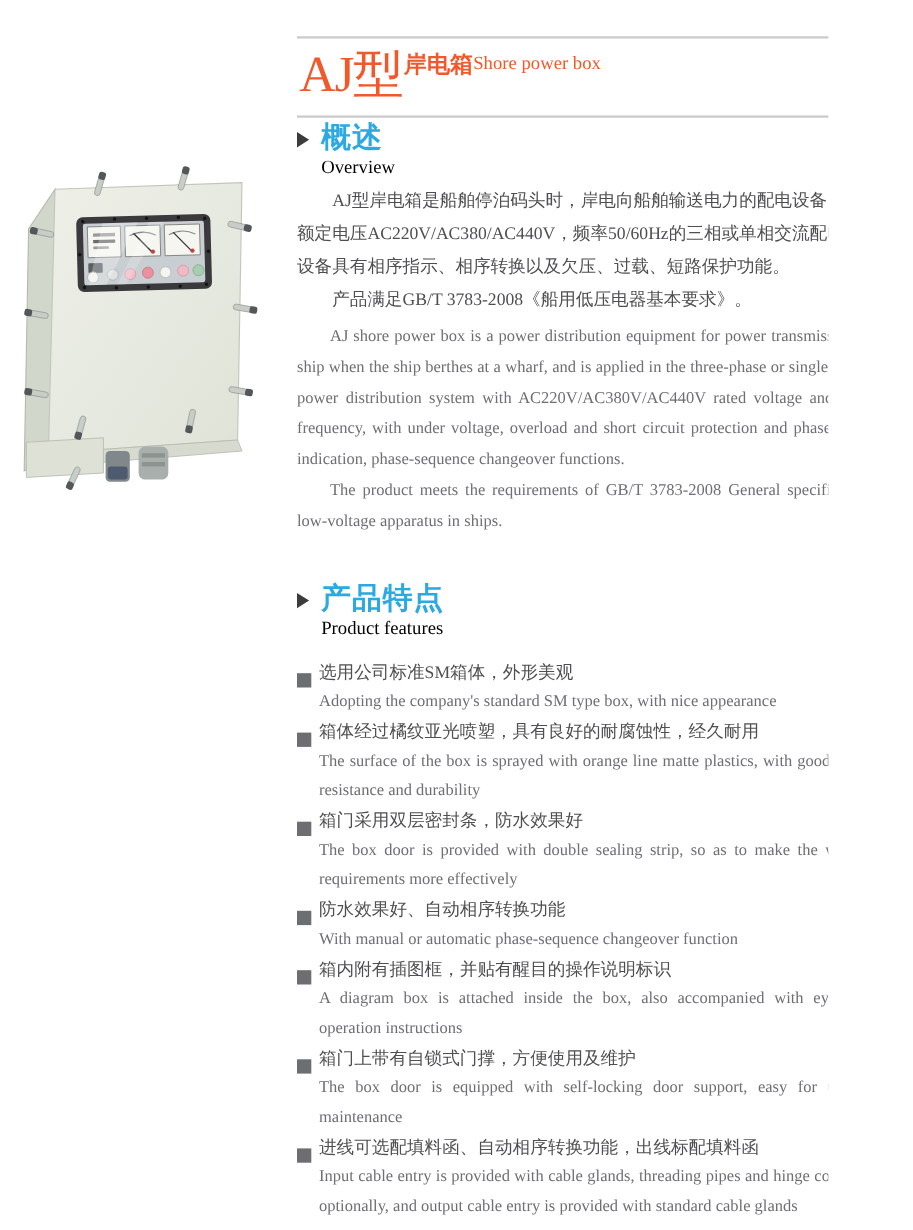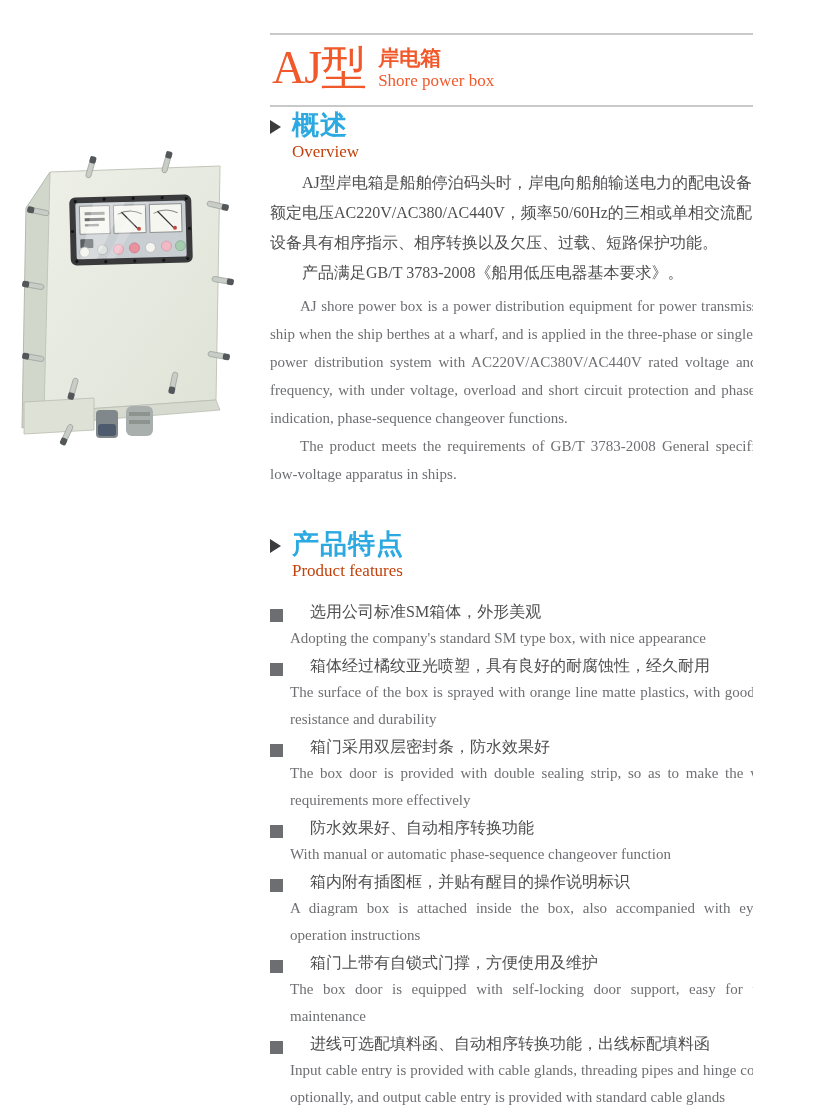--- a/index.html
+++ b/index.html
@@ -7,40 +7,40 @@
     position:relative;width:753px;height:1118px;background:#fff;overflow:hidden;
     font-family:Liberation Serif, serif;
   }
   .rule{position:absolute;left:270px;width:546px;height:2px;background:#c9c9c9;}
   .rule-top{top:33px;}
   .rule-mid{top:105px;}
 
   
   .title-block{position:absolute;left:272px;top:44px;display:flex;align-items:flex-start;color:#F1592B;}
   .title-model{font-size:46px;line-height:48px;letter-spacing:-1px;}
-  .title-sub{display:flex;flex-direction:column;margin-left:12px;margin-top:3px;}
+  .title-sub{display:flex;margin-left:1px;margin-top:3px;}
   .title-cn{font-size:21px;font-weight:bold;line-height:23px;}
   .title-en{font-size:17px;line-height:21px;}
 
   
   .section{position:absolute;left:270px;width:546px;}
   .sec-head{position:relative;padding-left:22px;height:58px;}
   .tri{position:absolute;left:0;top:11px;width:0;height:0;
        border-left:11px solid #3c3c3e;border-top:7px solid transparent;border-bottom:7px solid transparent;}
   .sec-cn{font-size:27px;line-height:32px;color:#2BA9E0;font-weight:600;letter-spacing:1px;}
-  .sec-en{font-size:17px;line-height:22px;color:#c2410c;}
+  .sec-en{font-size:17px;line-height:22px;color:#000000;}
 
   
   .cn-para{margin:0;font-size:16px;line-height:30px;color:#4f4f51;text-align:justify;text-indent:2em;}
   .en-para{margin:0;font-size:15px;line-height:28px;color:#6e6f72;text-align:justify;text-indent:2em;}
   .en-block{margin-top:4px;}
 
   
   .feature-list{list-style:none;margin:12px 0 0 0;padding:0;}
-  .feat-cn{display:flex;align-items:center;font-size:16px;line-height:27px;color:#4f4f51;gap:20px;}
+  .feat-cn{display:flex;align-items:flex-end;font-size:16px;line-height:27px;color:#4f4f51;}
   .bullet{flex:0 0 auto;width:13px;height:13px;background:#6d6e71;margin:7px 7px 0 0;}
   .feat-en{margin-left:20px;font-size:15px;line-height:27px;color:#6e6f72;text-align:justify;}
 
   
   .product-figure{position:absolute;left:10px;top:150px;width:235px;height:300px;margin:0;}
 </style>
 </head>
 <body>
 
 <div class="page">

